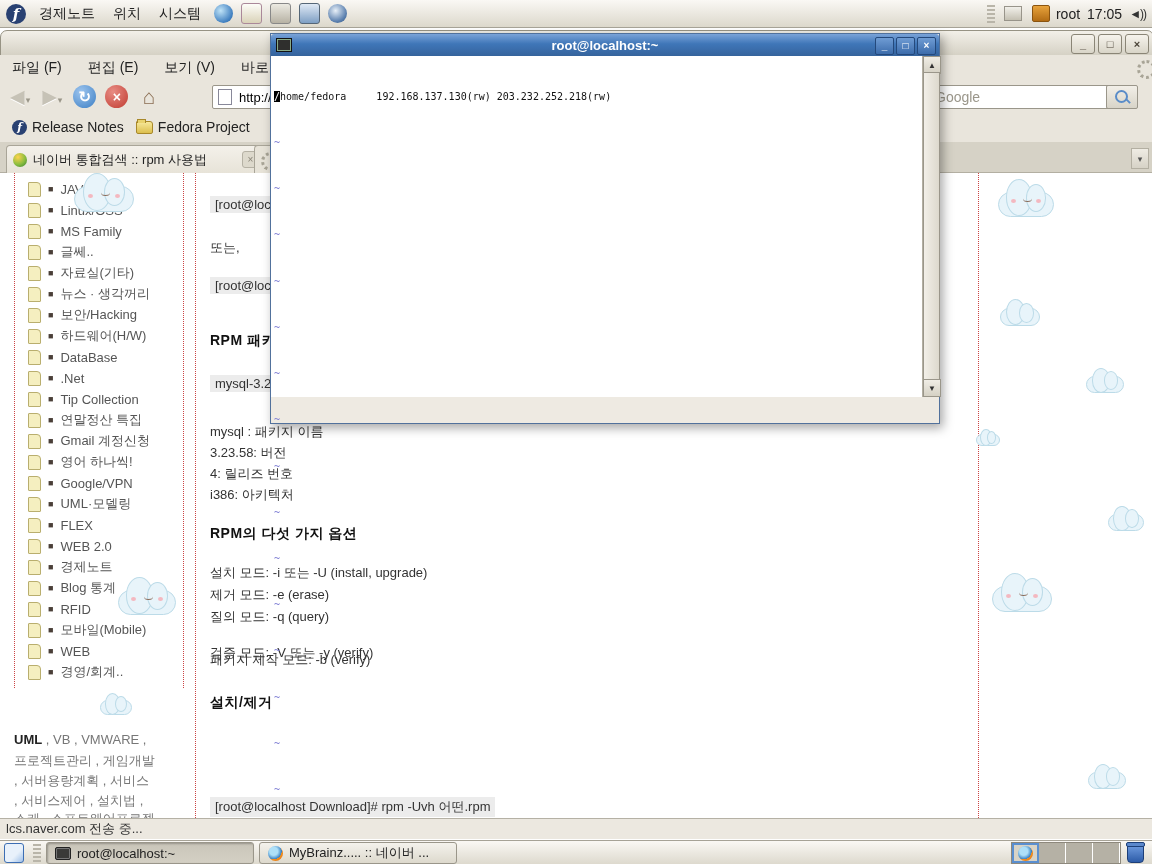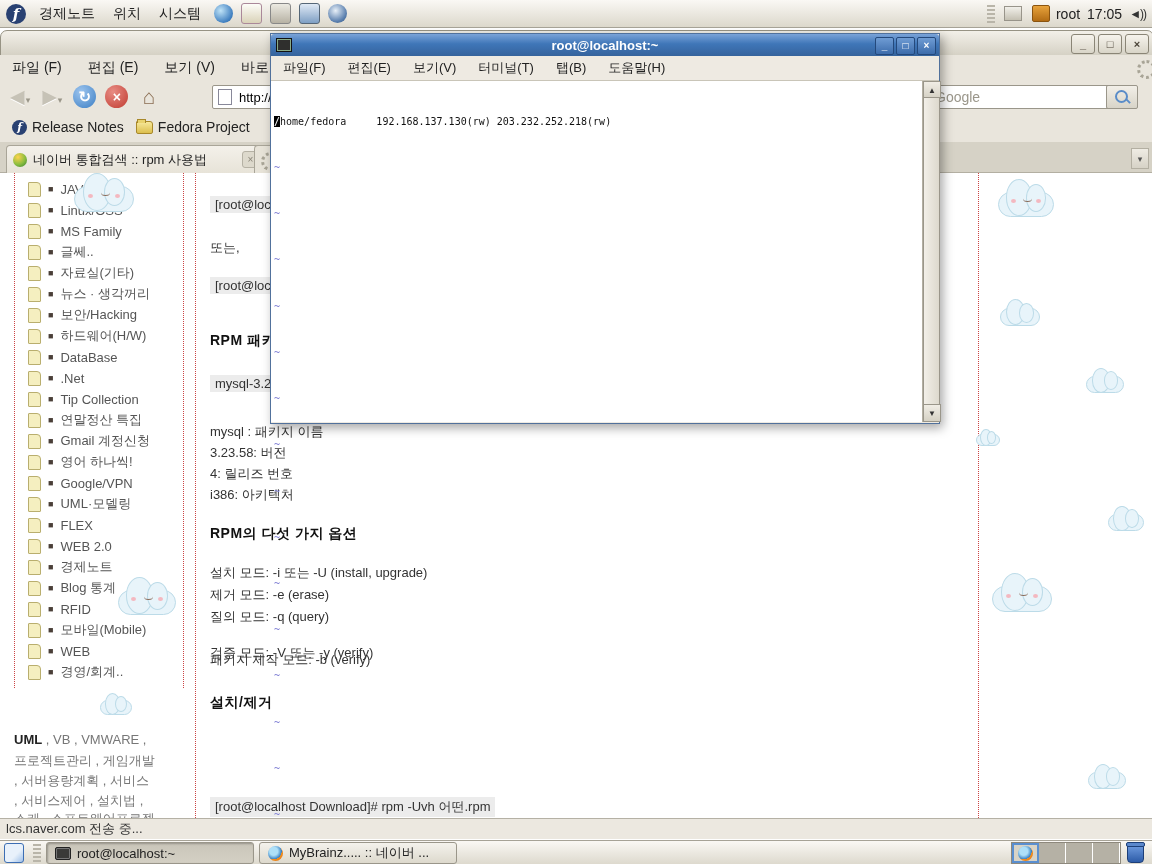--- a/index.html
+++ b/index.html
@@ -405,28 +405,20 @@
   <div class="abs" id="terminal">
     <div class="t-title">
       <span class="t-ico"></span>
       <span class="ttl">root@localhost:~</span>
       <span class="t-btns">
         <span class="t-btn">_</span>
         <span class="t-btn">□</span>
         <span class="t-btn">×</span>
       </span>
     </div>
-    <div class="t-menu">
-      <span>파일(F)</span>
-      <span>편집(E)</span>
-      <span>보기(V)</span>
-      <span>터미널(T)</span>
-      <span>탭(B)</span>
-      <span>도움말(H)</span>
-    </div>
     <div class="t-body">
       <div class="t-text">
         <div><span class="cursor">/</span><span>home/fedora     192.168.137.130(rw) 203.232.252.218(rw)</span></div>
         <div class="tilde">~</div>
         <div class="tilde">~</div>
         <div class="tilde">~</div>
         <div class="tilde">~</div>
         <div class="tilde">~</div>
         <div class="tilde">~</div>
         <div class="tilde">~</div>

